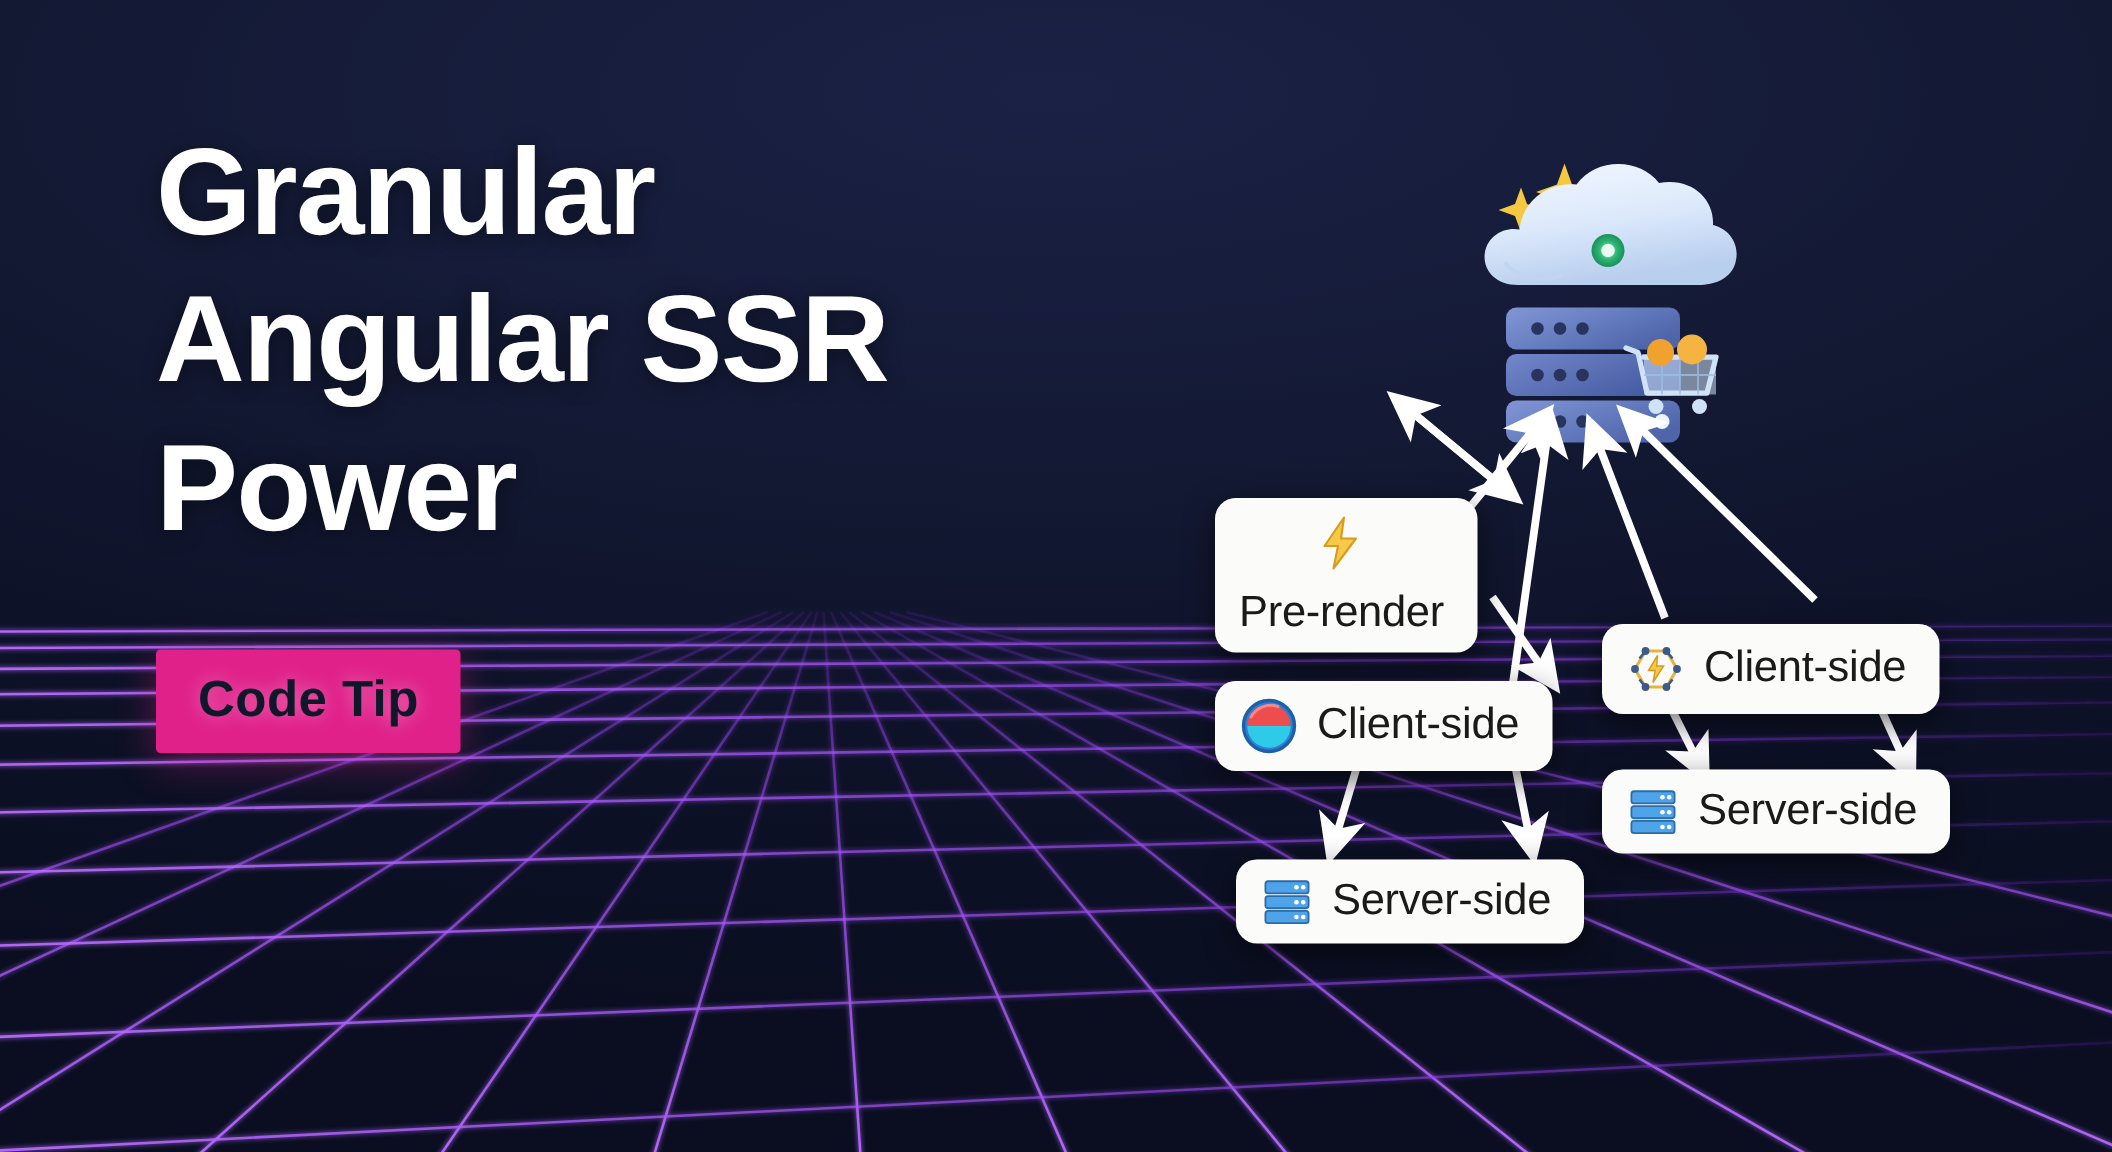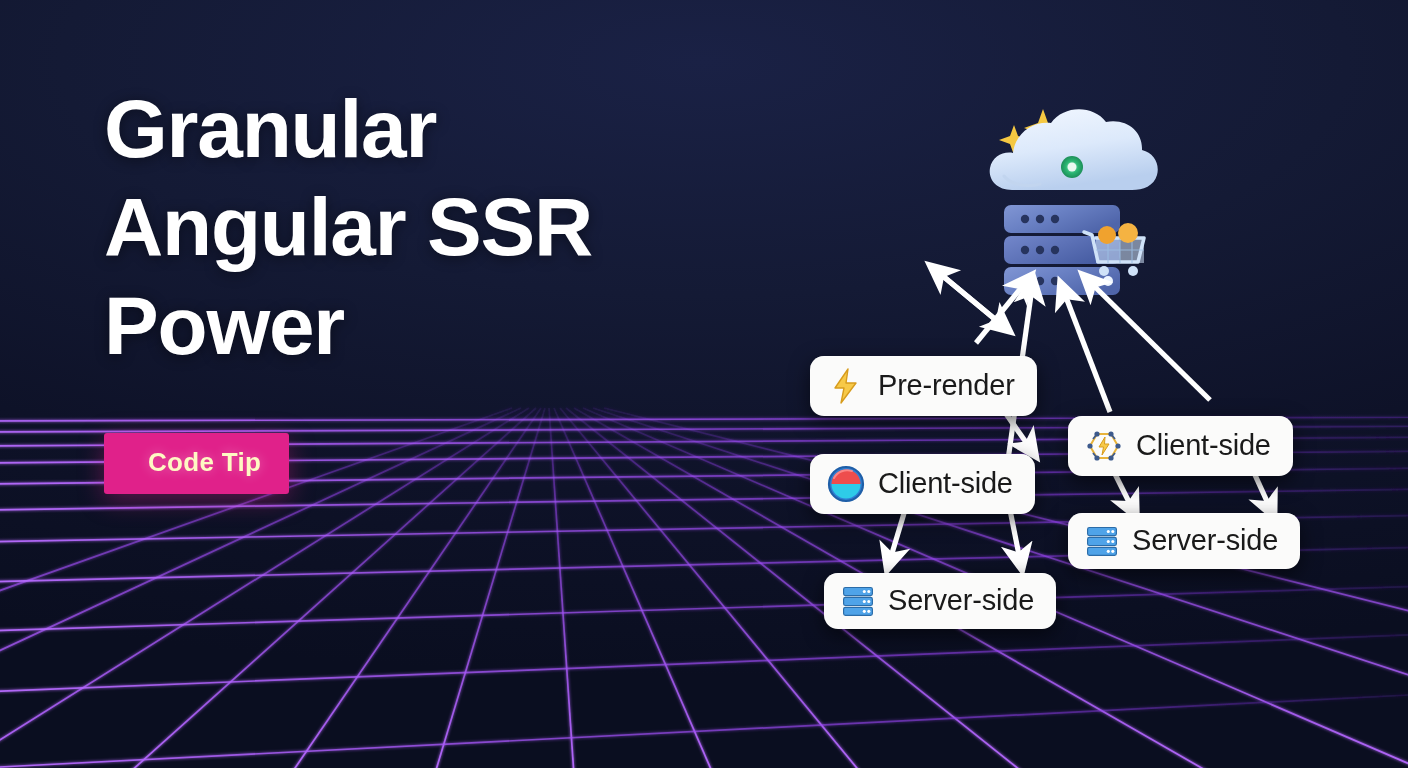--- a/index.html
+++ b/index.html
@@ -37,25 +37,25 @@
     font-weight: 700;
     color: #ffffff;
     letter-spacing: -1.2px;
     text-shadow: 0 2px 14px rgba(0,0,0,.45);
     white-space: pre-line;
   }
   .badge-wrap { margin-top: 58px; }
   .badge {
     display: inline-block;
     background: #e0218a;
-    color: #fef9c3;
-    font-size: 26px;
+    color: #0f172a;
+    font-size: 34px;
     font-weight: 700;
     letter-spacing: .3px;
-    padding: 14px 28px 16px 44px;
+    padding: 14px 28px 16px 28px;
     border-radius: 3px;
     box-shadow: 0 6px 26px rgba(224,33,138,.38);
     text-shadow: 0 0 12px rgba(255,255,255,.35);
   }
 
   
   .diagram {
     position: absolute;
     left: 780px; top: 60px;
     width: 628px; height: 620px;
@@ -94,21 +94,21 @@
     padding-bottom: 2px;
   }
   .pill .ico {
     width: 40px; height: 40px;
     flex: 0 0 40px;
     display: block;
   }
   .pill .ico.small { width: 36px; height: 36px; flex-basis: 36px; }
 
   
-  .pill-prerender   { left: 30px;  top: 296px; }
+  .pill-prerender   { left: 30px;  top: 272px; flex-direction: column; }
   .pill-client-a    { left: 30px;  top: 394px; }
   .pill-server-a    { left: 44px;  top: 513px; }
   .pill-client-b    { left: 288px; top: 356px; }
   .pill-server-b    { left: 288px; top: 453px; }
 </style>
 </head>
 <body>
 
 <div id="stage">
 

